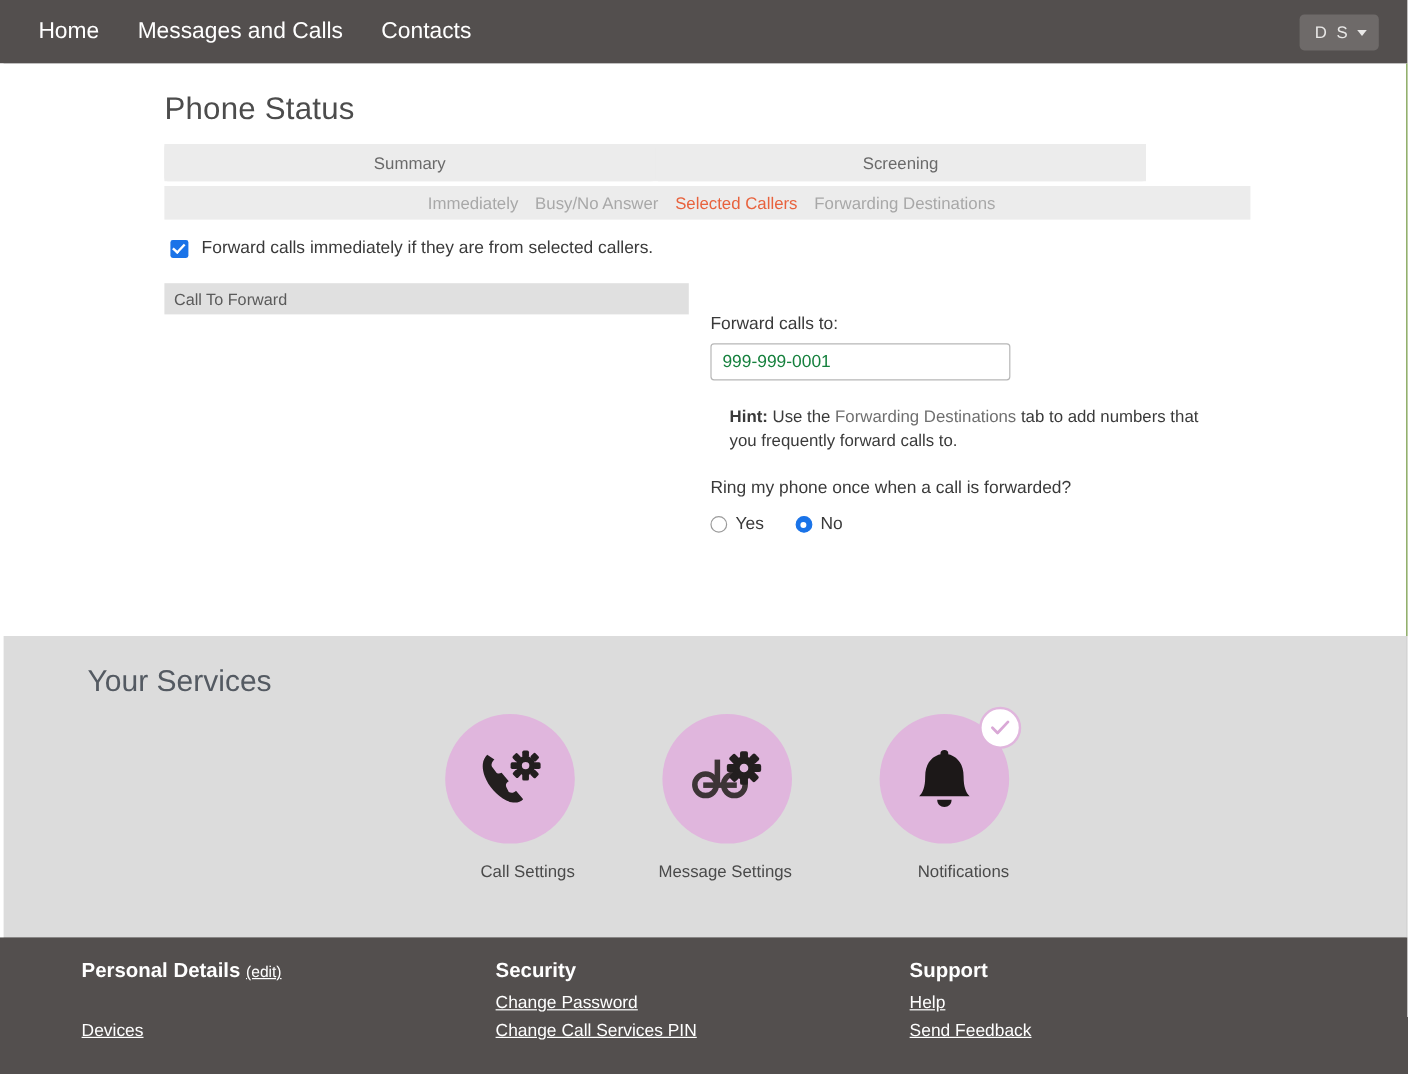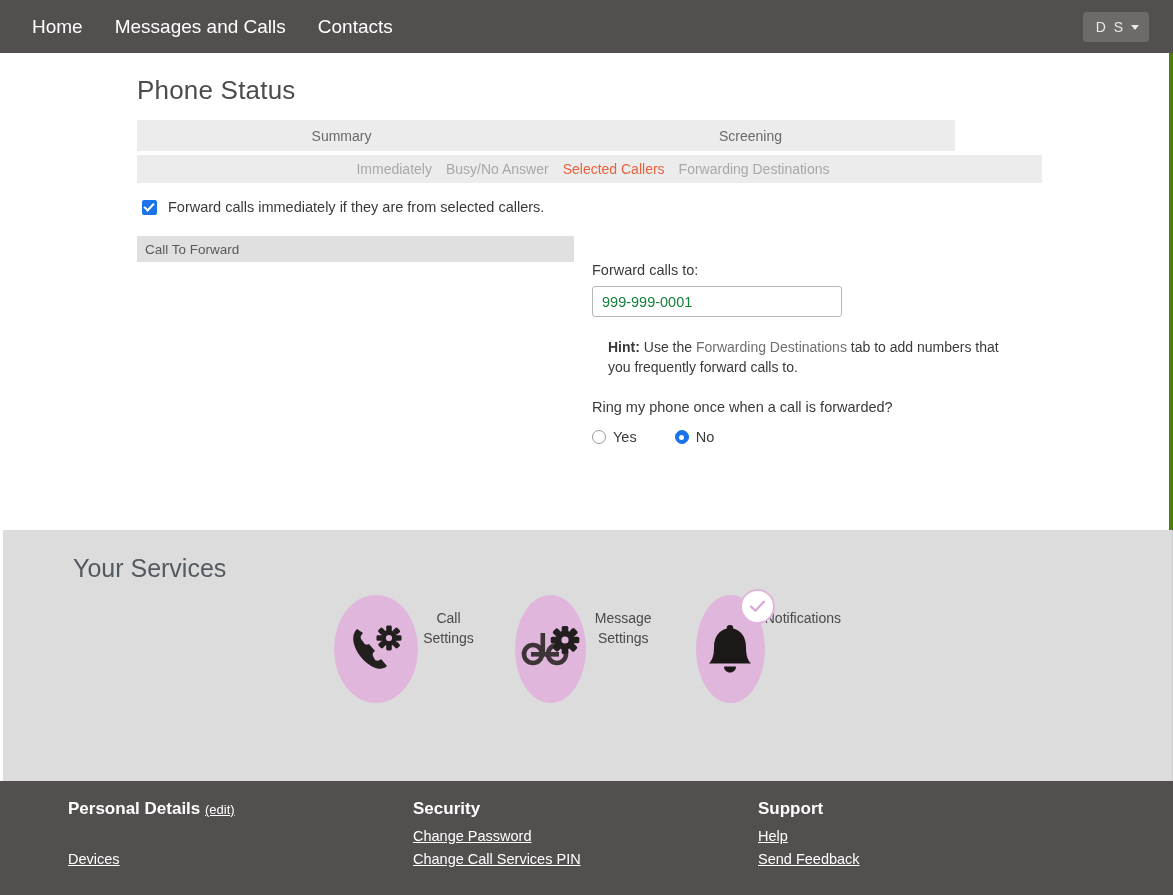--- a/index.html
+++ b/index.html
@@ -52,21 +52,21 @@
     border-top: 5px solid #e9e8e7;
     margin-left: 2px;
     position: relative;
     top: 1px;
   }
 
   
   .page-body {
     background: #ffffff;
     border-left: 3px solid #ffffff;
-    border-right: 4px solid #4d7c0f;
+    border-right: 1px solid #4d7c0f;
     height: 477px;
     position: relative;
   }
   .content-wrap { padding: 0 0 0 134px; }
 
   .page-title {
     font-size: 26px;
     color: #4c4c4c;
     font-weight: normal;
     margin: 0;
@@ -217,21 +217,21 @@
 
   .question {
     margin-top: 22px;
     font-size: 14.5px;
     color: #3a3a3a;
   }
   .radio-row {
     margin-top: 14px;
     display: flex;
     align-items: center;
-    gap: 20px;
+    gap: 8px;
   }
   .radio-opt {
     display: flex;
     align-items: center;
     gap: 7px;
     cursor: pointer;
     margin-right: 18px;
   }
   .radio {
     width: 14px; height: 14px;
@@ -274,22 +274,22 @@
   .service-items {
     display: flex;
     justify-content: center;
     gap: 36px;
     margin-top: 12px;
     padding-right: 70px;
   }
   .service-item {
     width: 145px;
     display: flex;
-    flex-direction: row;
-    align-items: flex-start;
+    flex-direction: column;
+    align-items: flex-end;
     cursor: pointer;
   }
   .service-circle {
     width: 108px; height: 108px;
     border-radius: 50%;
     background: #e0b6dd;
     display: flex;
     align-items: center;
     justify-content: center;
     position: relative;

